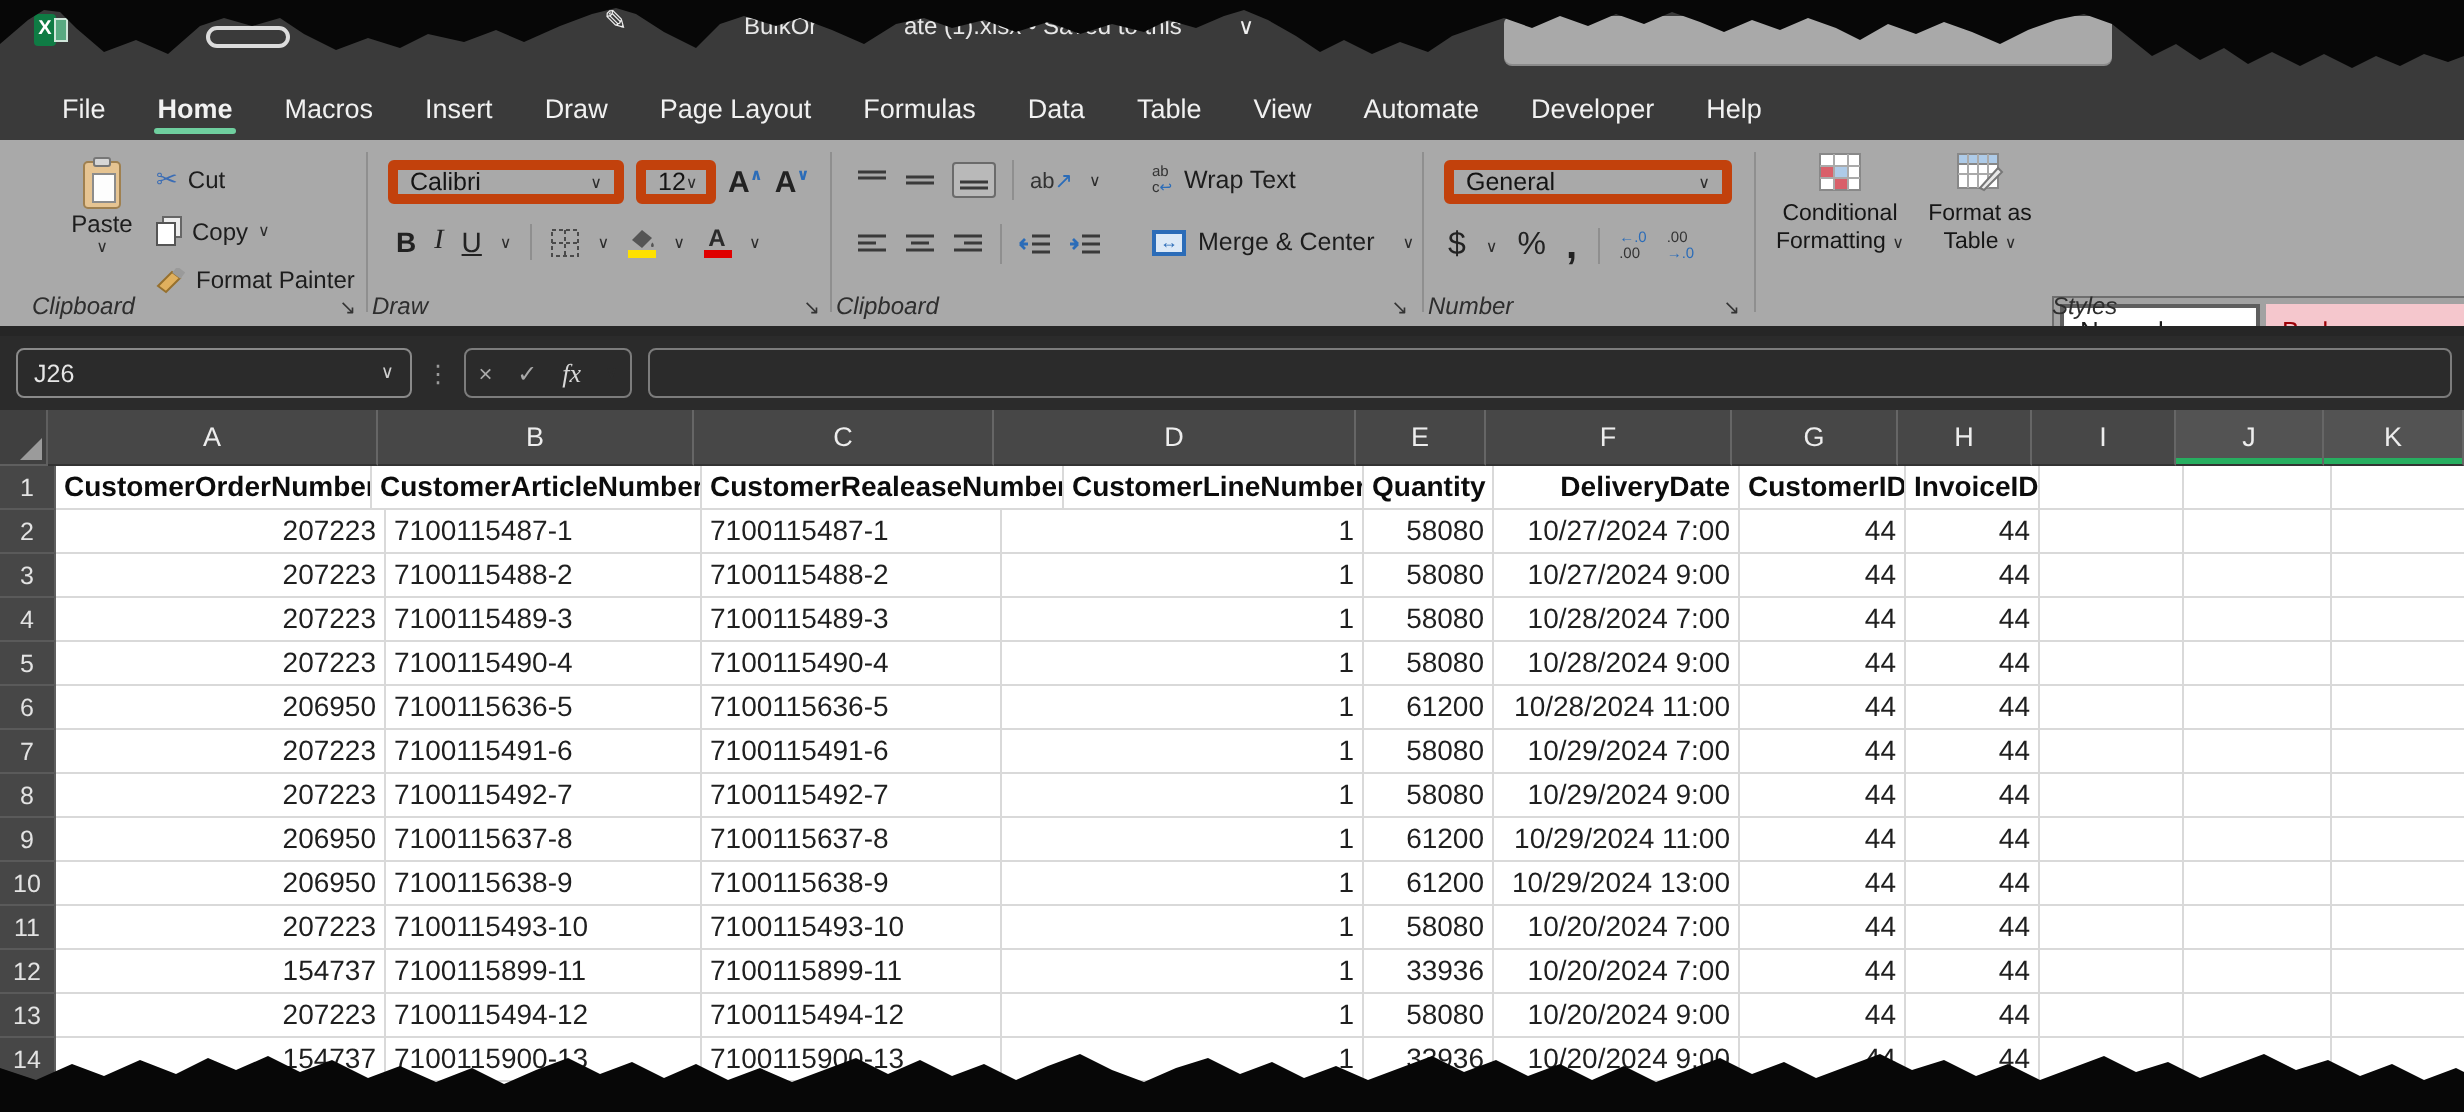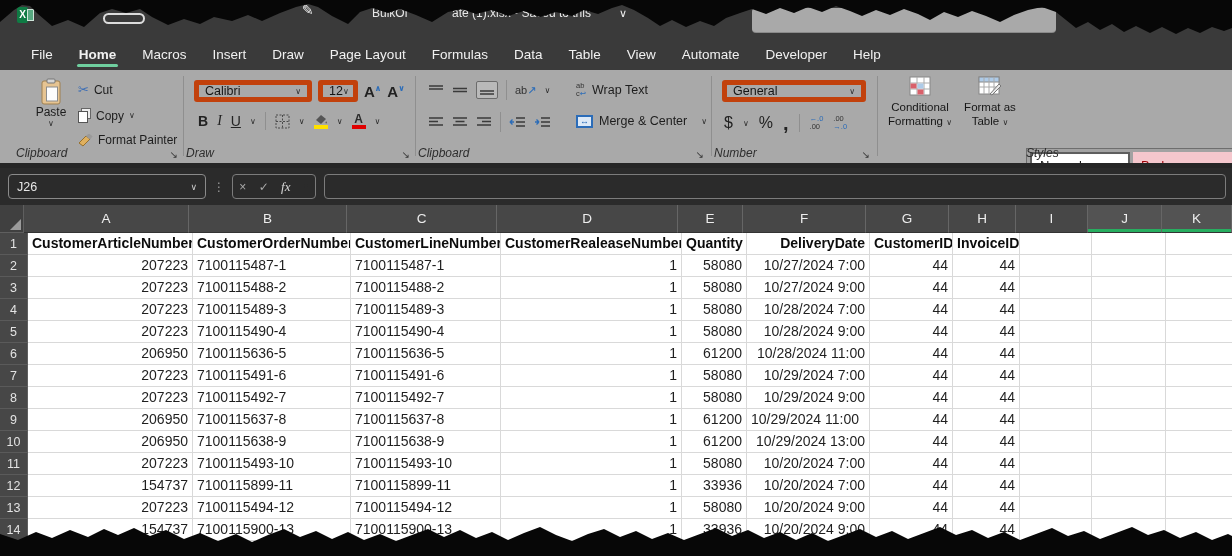--- a/index.html
+++ b/index.html
@@ -335,24 +335,24 @@
         <div class="col-h" style="width: 123px;">F</div>
         <div class="col-h" style="width: 83px;">G</div>
         <div class="col-h" style="width: 67px;">H</div>
         <div class="col-h" style="width: 72px;">I</div>
         <div class="col-h sel" style="width: 74px;">J</div>
         <div class="col-h sel" style="width: 70px;">K</div>
       </div>
     <div id="grid-rows">
         <div class="row">
           <div class="rn">1</div>
+          <div class="cell hdrcell" style="width: 158px; text-align: left;">CustomerOrderNumber</div>
           <div class="cell hdrcell" style="width: 165px; text-align: right;">CustomerArticleNumber</div>
-          <div class="cell hdrcell" style="width: 158px; text-align: left;">CustomerOrderNumber</div>
+          <div class="cell hdrcell" style="width: 181px; text-align: right;">CustomerRealeaseNumber</div>
           <div class="cell hdrcell" style="width: 150px; text-align: left;">CustomerLineNumber</div>
-          <div class="cell hdrcell" style="width: 181px; text-align: right;">CustomerRealeaseNumber</div>
           <div class="cell hdrcell" style="width: 65px; text-align: right;">Quantity</div>
           <div class="cell hdrcell" style="width: 123px; text-align: right;">DeliveryDate</div>
           <div class="cell hdrcell" style="width: 83px; text-align: right;">CustomerID</div>
           <div class="cell hdrcell" style="width: 67px; text-align: right;">InvoiceID</div>
           <div class="cell" style="width: 72px; text-align: left;"></div>
           <div class="cell" style="width: 74px; text-align: left;"></div>
           <div class="cell" style="width: 70px; text-align: left;"></div>
         </div>
         <div class="row">
           <div class="rn">2</div>
@@ -452,21 +452,21 @@
           <div class="cell" style="width: 74px; text-align: left;"></div>
           <div class="cell" style="width: 70px; text-align: left;"></div>
         </div>
         <div class="row">
           <div class="rn">9</div>
           <div class="cell" style="width: 165px; text-align: right;">206950</div>
           <div class="cell" style="width: 158px; text-align: left;">7100115637-8</div>
           <div class="cell" style="width: 150px; text-align: left;">7100115637-8</div>
           <div class="cell" style="width: 181px; text-align: right;">1</div>
           <div class="cell" style="width: 65px; text-align: right;">61200</div>
-          <div class="cell" style="width: 123px; text-align: left;">10/29/2024 11:00</div>
+          <div class="cell" style="width: 123px; text-align: right;">10/29/2024 11:00</div>
           <div class="cell" style="width: 83px; text-align: right;">44</div>
           <div class="cell" style="width: 67px; text-align: right;">44</div>
           <div class="cell" style="width: 72px; text-align: left;"></div>
           <div class="cell" style="width: 74px; text-align: left;"></div>
           <div class="cell" style="width: 70px; text-align: left;"></div>
         </div>
         <div class="row">
           <div class="rn">10</div>
           <div class="cell" style="width: 165px; text-align: right;">206950</div>
           <div class="cell" style="width: 158px; text-align: left;">7100115638-9</div>

